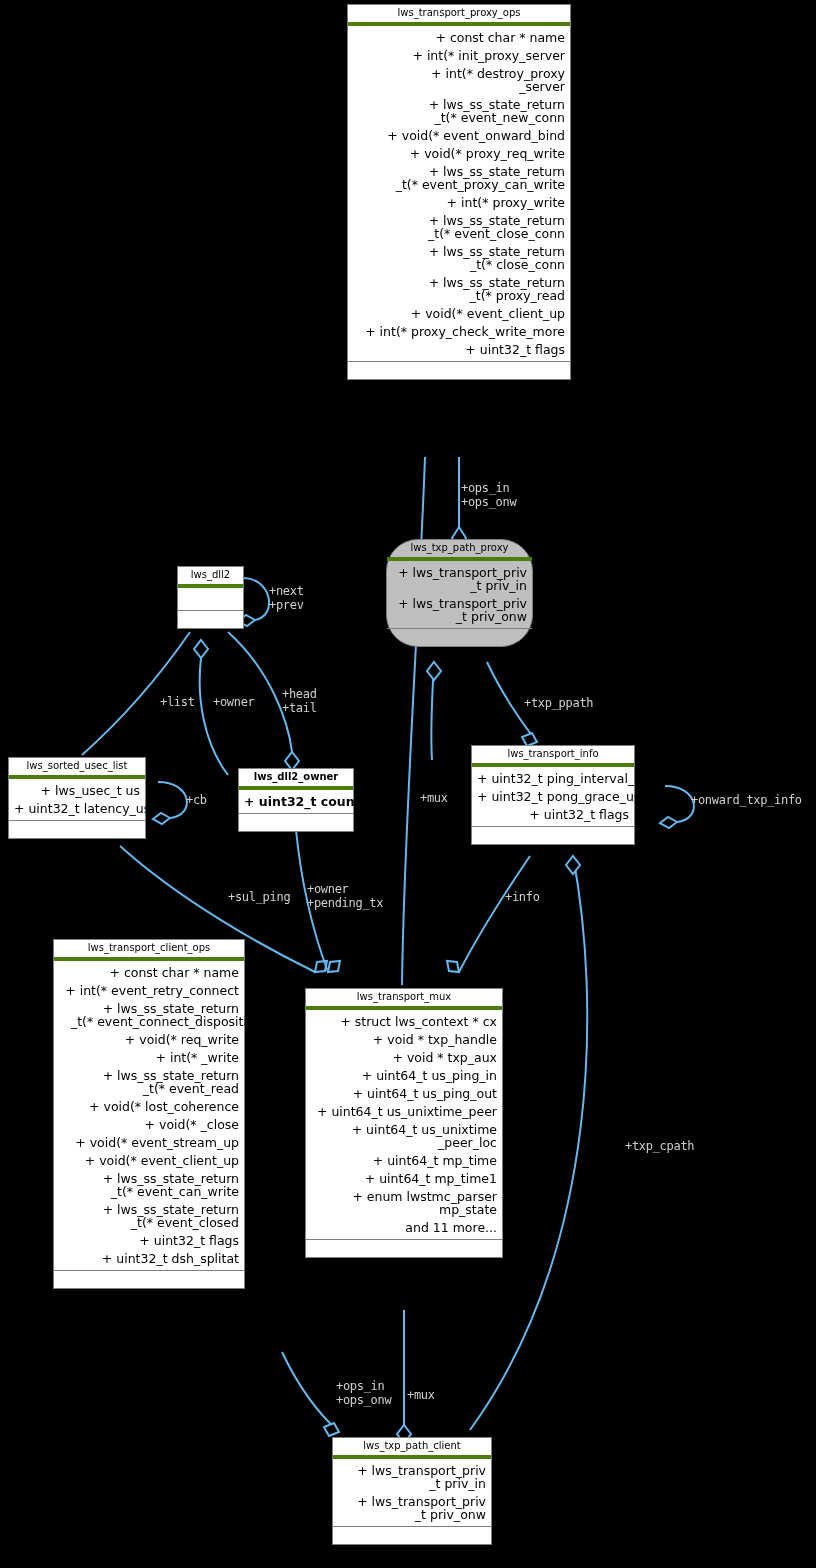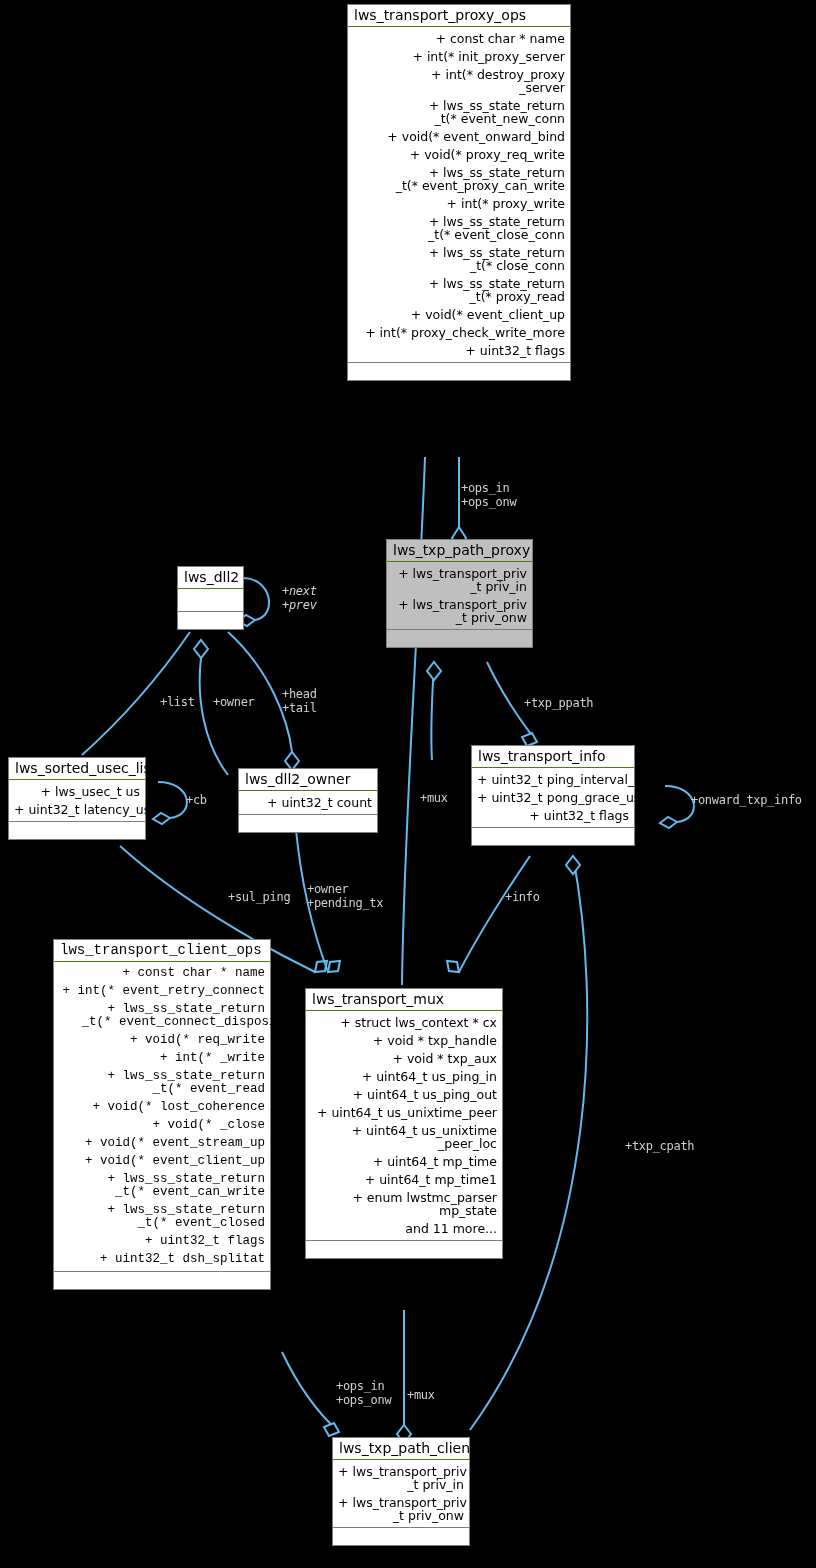--- a/index.html
+++ b/index.html
@@ -27,26 +27,27 @@
     box-sizing: border-box;
     border: 1px solid #7f7f7f;
     background: #ffffff;
     color: #000000;
     font-size: 12.5px;
     line-height: 1.0;
     z-index: 5;
   }
   .uml-class.highlight {
     background: #bfbfbf;
+    border-radius: 32px;
   }
   .uml-title {
-    text-align: left;
+    text-align: center;
     padding: 3px 6px 4px 6px;
-    border-bottom: 1px solid #4d7c0f;
-    font-size: 14px;
+    border-bottom: 4px solid #4d7c0f;
+    font-size: 10px;
     white-space: nowrap;
   }
   .uml-attrs {
     padding: 2px 2px 3px 2px;
     border-bottom: 1px solid #7f7f7f;
   }
   .uml-attrs.empty {
     min-height: 12px;
     padding: 5px 2px;
   }
@@ -123,21 +124,21 @@
       <polygon points="339,1432 334,1423 324,1427 329,1436" fill="#000000" stroke="#63b8ee" stroke-width="2"></polygon>
 
       <path d="M404,1310 L404,1425"></path>
       <polygon points="404,1425 411,1434 404,1443 397,1434" fill="#000000" stroke="#63b8ee" stroke-width="2"></polygon>
 
     </g>
   </svg>
 
   <div class="edge-label" style="left:461px; top:481px;">+ops_in
 +ops_onw</div>
-  <div class="edge-label" style="left:282px; top:584px;font-style:italic;">+next
+  <div class="edge-label" style="left:269px; top:584px;">+next
 +prev</div>
   <div class="edge-label" style="left:160px; top:695px;">+list</div>
   <div class="edge-label" style="left:213px; top:695px;">+owner</div>
   <div class="edge-label" style="left:282px; top:687px;">+head
 +tail</div>
   <div class="edge-label" style="left:524px; top:696px;">+txp_ppath</div>
   <div class="edge-label" style="left:186px; top:793px;">+cb</div>
   <div class="edge-label" style="left:691px; top:793px;">+onward_txp_info</div>
   <div class="edge-label" style="left:420px; top:791px;">+mux</div>
   <div class="edge-label" style="left:228px; top:890px;">+sul_ping</div>
@@ -195,39 +196,39 @@
 
   <div class="uml-class" style="left:8px; top:757px; width:138px;">
     <div class="uml-title">lws_sorted_usec_list</div>
     <div class="uml-attrs">
         <div class="uml-attr">+ lws_usec_t us</div>
         <div class="uml-attr">+ uint32_t latency_us</div>
       </div>
     <div class="uml-ops"></div>
   </div>
 
-  <div class="uml-class" style="left:238px; top:768px; width:140px;">
+  <div class="uml-class" style="left:238px; top:768px; width:116px;font-weight:bold;">
     <div class="uml-title">lws_dll2_owner</div>
     <div class="uml-attrs">
         <div class="uml-attr">+ uint32_t count</div>
       </div>
     <div class="uml-ops"></div>
   </div>
 
   <div class="uml-class" style="left:471px; top:745px; width:164px;">
     <div class="uml-title">lws_transport_info</div>
     <div class="uml-attrs">
         <div class="uml-attr">+ uint32_t ping_interval_us</div>
         <div class="uml-attr">+ uint32_t pong_grace_us</div>
         <div class="uml-attr">+ uint32_t flags</div>
       </div>
     <div class="uml-ops"></div>
   </div>
 
-  <div class="uml-class" style="left:53px; top:939px; width:218px;font-family:Liberation Mono, monospace;">
+  <div class="uml-class" style="left:53px; top:939px; width:192px;">
     <div class="uml-title">lws_transport_client_ops</div>
     <div class="uml-attrs">
         <div class="uml-attr">+ const char * name</div>
         <div class="uml-attr">+ int(* event_retry_connect</div>
         <div class="uml-attr">+ lws_ss_state_return
    _t(* event_connect_disposition</div>
         <div class="uml-attr">+ void(* req_write</div>
         <div class="uml-attr">+ int(* _write</div>
         <div class="uml-attr">+ lws_ss_state_return
    _t(* event_read</div>
@@ -258,21 +259,21 @@
    _peer_loc</div>
         <div class="uml-attr">+ uint64_t mp_time</div>
         <div class="uml-attr">+ uint64_t mp_time1</div>
         <div class="uml-attr">+ enum lwstmc_parser
    mp_state</div>
         <div class="uml-attr">   and 11 more...</div>
       </div>
     <div class="uml-ops"></div>
   </div>
 
-  <div class="uml-class" style="left:332px; top:1437px; width:138px;">
+  <div class="uml-class" style="left:332px; top:1437px; width:160px;">
     <div class="uml-title">lws_txp_path_client</div>
     <div class="uml-attrs">
         <div class="uml-attr">+ lws_transport_priv
    _t priv_in</div>
         <div class="uml-attr">+ lws_transport_priv
    _t priv_onw</div>
       </div>
     <div class="uml-ops"></div>
   </div>
 

